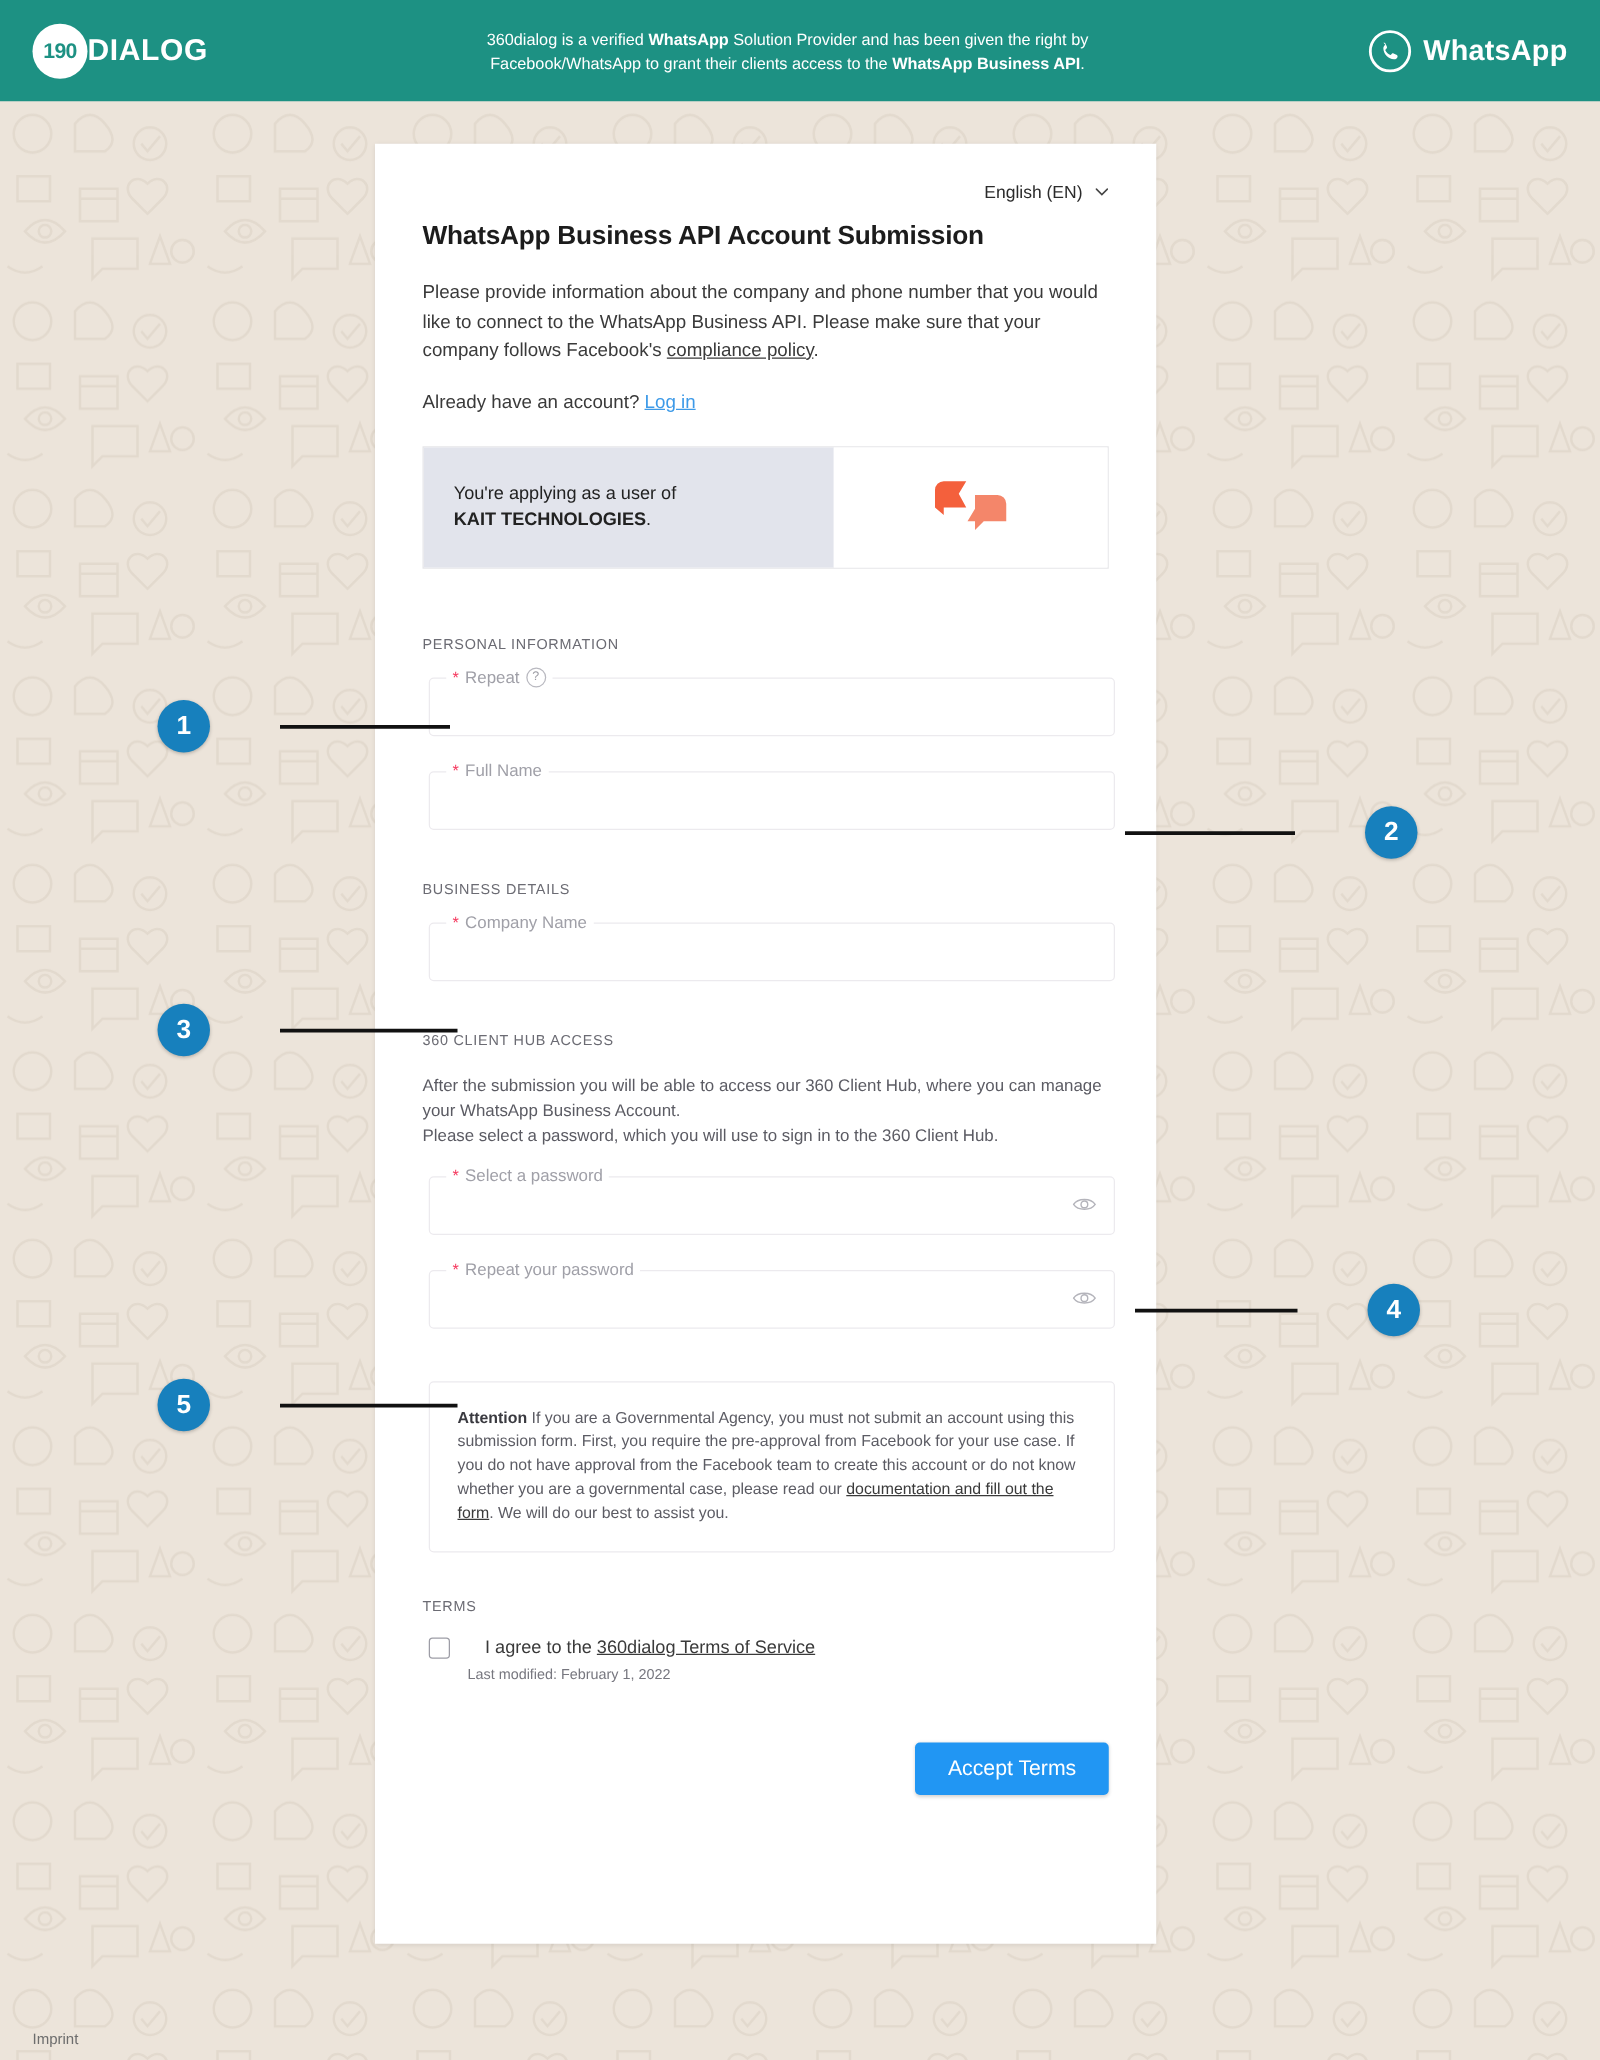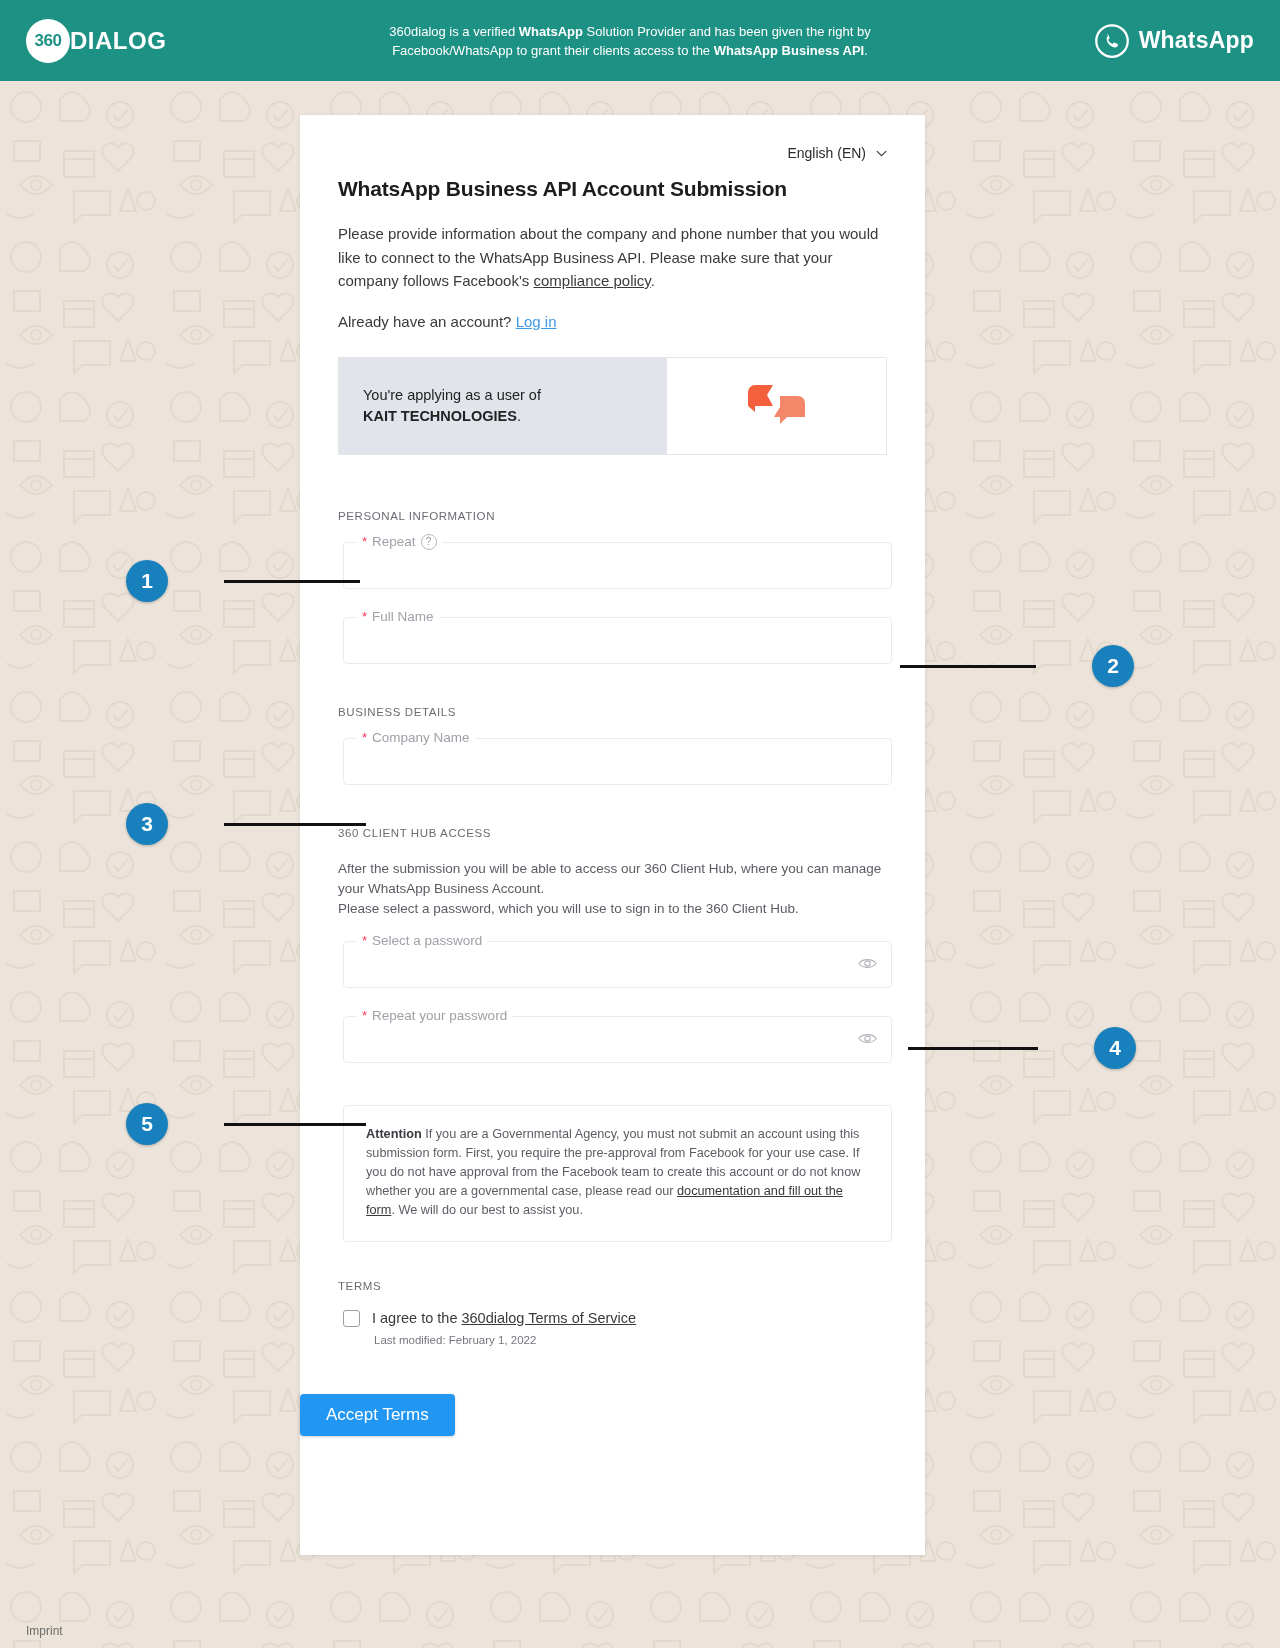--- a/index.html
+++ b/index.html
@@ -129,29 +129,29 @@
   
   .attention {
     width: 549px; margin: 0 0 38px 5px;
     border: 1px solid #eceaee; border-radius: 4px;
     padding: 19px 22px 21px 22px;
     font-size: 12.7px; line-height: 19px; color: #5c5c64;
   }
   .attention b { color: #3a3a40; font-weight: bold; }
 
   
-  .terms-row { display: flex; align-items: center; gap: 12px; margin: 0 0 0 5px; }
+  .terms-row { display: flex; align-items: center; gap: 28px; margin: 0 0 0 5px; }
   .cbox {
     width: 17px; height: 17px; border: 1.5px solid #9d9da6;
     border-radius: 3px; background: #fff; cursor: pointer; flex: 0 0 auto;
   }
   .terms-label { font-size: 14.5px; color: #3a3a3a; }
   .terms-sub { font-size: 11.5px; color: #77777f; margin: 7px 0 0 36px; }
 
-  .btn-row { display: flex; padding: 48px 38px 40px 0; }
+  .btn-row { display: flex; justify-content: flex-end; padding: 48px 38px 40px 0; }
   .accept-btn {
     background: #2196f3; color: #fff; border: 0; border-radius: 4px;
     padding: 0 26px; height: 42px; font-size: 17px; font-weight: 500;
     cursor: pointer; font-family: "Liberation Sans", sans-serif;
     box-shadow: 0 1px 3px rgba(0,0,0,.18);
   }
 
   
   .callout { position: absolute; display: flex; align-items: center; }
   .callout .bubble {
@@ -194,21 +194,21 @@
             <circle cx="146" cy="120" r="9"></circle>
           </g>
         </pattern>
       </defs>
       <rect width="1280" height="1567" fill="url(#dd)"></rect>
     </svg>
   </div>
 
   <div class="topbar">
     <div class="brand-360">
-      <div class="badge">360</div>
+      <div class="badge">190</div>
       <div class="word">DIALOG</div>
     </div>
     <div class="topbar-msg">
       <span>360dialog is a verified </span><b>WhatsApp</b><span> Solution Provider and has been given the right by Facebook/WhatsApp to grant their clients access to the </span><b>WhatsApp Business API</b><span>.</span>
     </div>
     <div class="brand-wa">
       <svg class="walogo" viewBox="0 0 48 48">
         <circle cx="24" cy="24" r="21" fill="none" stroke="#fff" stroke-width="3"></circle>
         <path d="M17 15c1.2-.4 2 .2 2.4 1.2l1.3 3c.3.7.1 1.3-.4 1.8l-1 1c-.3.3-.4.7-.2 1.1 1 2 2.7 3.7 4.8 4.7.4.2.8.1 1.1-.2l1-1c.5-.5 1.1-.6 1.8-.3l3 1.3c1 .4 1.6 1.3 1.2 2.4-.5 1.6-2.1 2.6-3.8 2.5-6-.4-10.8-5.2-11.3-11.2-.1-1.8.8-3.4 2.1-4.3z" fill="#fff"></path>
       </svg>

